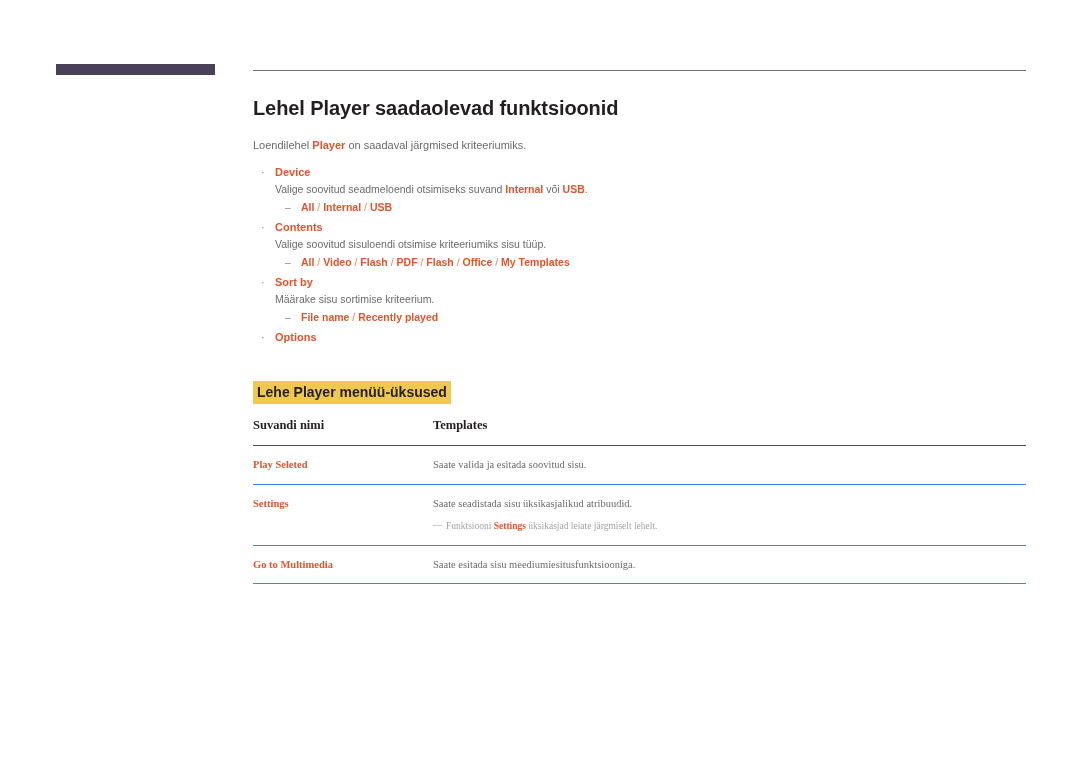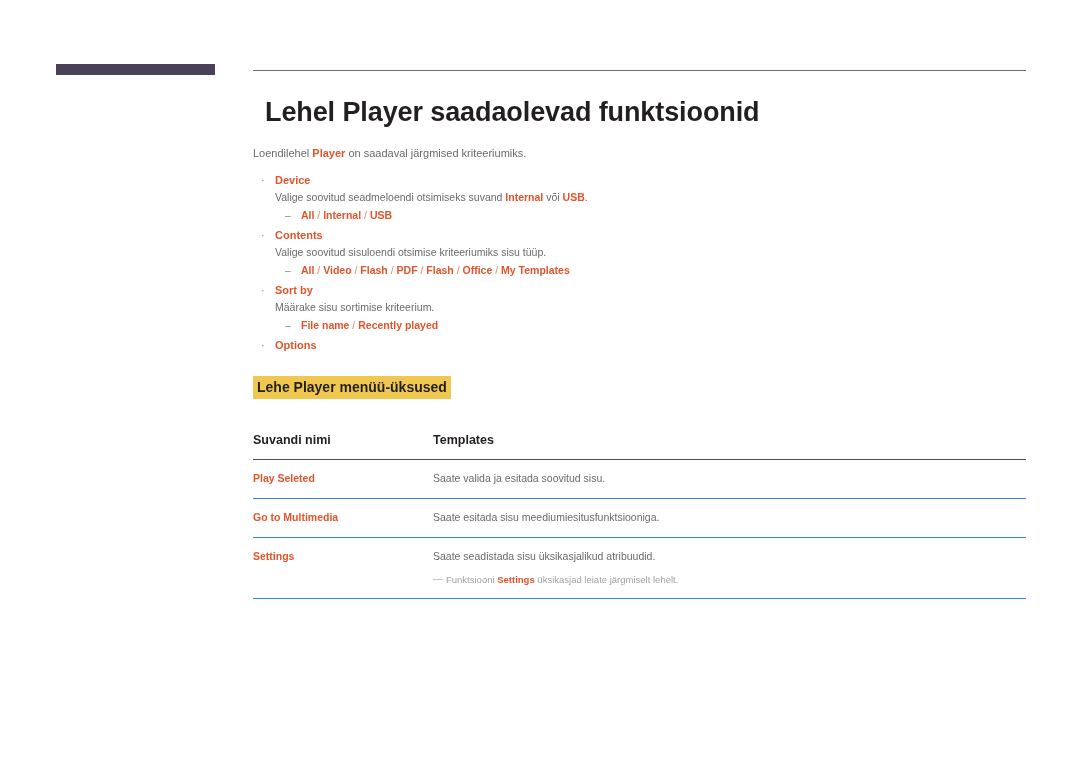--- a/index.html
+++ b/index.html
@@ -36,24 +36,24 @@
 
   
   .content {
     position: absolute;
     left: 253px;
     top: 96px;
     width: 773px;
   }
 
   h1.page-title {
-    font-size: 27px;
+    font-size: 20px;
     font-weight: bold;
     color: #231f20;
-    margin: 0 0 18px 12px;
+    margin: 0 0 18px 0;
     letter-spacing: -0.1px;
     line-height: 1.2;
   }
 
   p.intro {
     font-size: 11px;
     color: #6b6b6e;
     margin: 0 0 9px 0;
     line-height: 1.45;
   }
@@ -121,29 +121,30 @@
   }
 
   
   .hl-heading {
     display: inline-block;
     background: #f0c84f;
     color: #231f20;
     font-size: 14px;
     font-weight: bold;
     padding: 3px 4px 4px 4px;
-    margin-top: 22px;
+    margin-top: 35px;
     line-height: 1.15;
   }
 
   
   table.menu-table {
     width: 773px;
     border-collapse: collapse;
-    margin-top: 34px;
+    margin-top: 14px;
+    font-family: Liberation Serif, serif;
   }
   table.menu-table th {
     text-align: left;
     font-size: 12.5px;
     font-weight: bold;
     color: #231f20;
     padding: 0 0 12px 0;
     vertical-align: top;
   }
   table.menu-table thead tr {
@@ -230,23 +231,23 @@
         <th class="col-spacer">Suvandi nimi</th>
         <th>Templates</th>
       </tr>
     </thead>
     <tbody id="table-body">
         <tr>
           <td class="opt-name">Play Seleted</td>
           <td class="opt-action"><span>Saate valida ja esitada soovitud sisu.</span></td>
         </tr>
         <tr>
+          <td class="opt-name">Settings</td>
+          <td class="opt-action"><span>Saate seadistada sisu üksikasjalikud atribuudid.</span><div class="note-line"><span class="note-dash">—</span><span>Funktsiooni </span><span class="accent">Settings</span><span> üksikasjad leiate järgmiselt lehelt.</span></div></td>
+        </tr>
+        <tr>
           <td class="opt-name">Go to Multimedia</td>
           <td class="opt-action"><span>Saate esitada sisu meediumiesitusfunktsiooniga.</span></td>
         </tr>
-        <tr>
-          <td class="opt-name">Settings</td>
-          <td class="opt-action"><span>Saate seadistada sisu üksikasjalikud atribuudid.</span><div class="note-line"><span class="note-dash">—</span><span>Funktsiooni </span><span class="accent">Settings</span><span> üksikasjad leiate järgmiselt lehelt.</span></div></td>
-        </tr>
       </tbody>
   </table>
 
 </div>
 
 </body></html>

